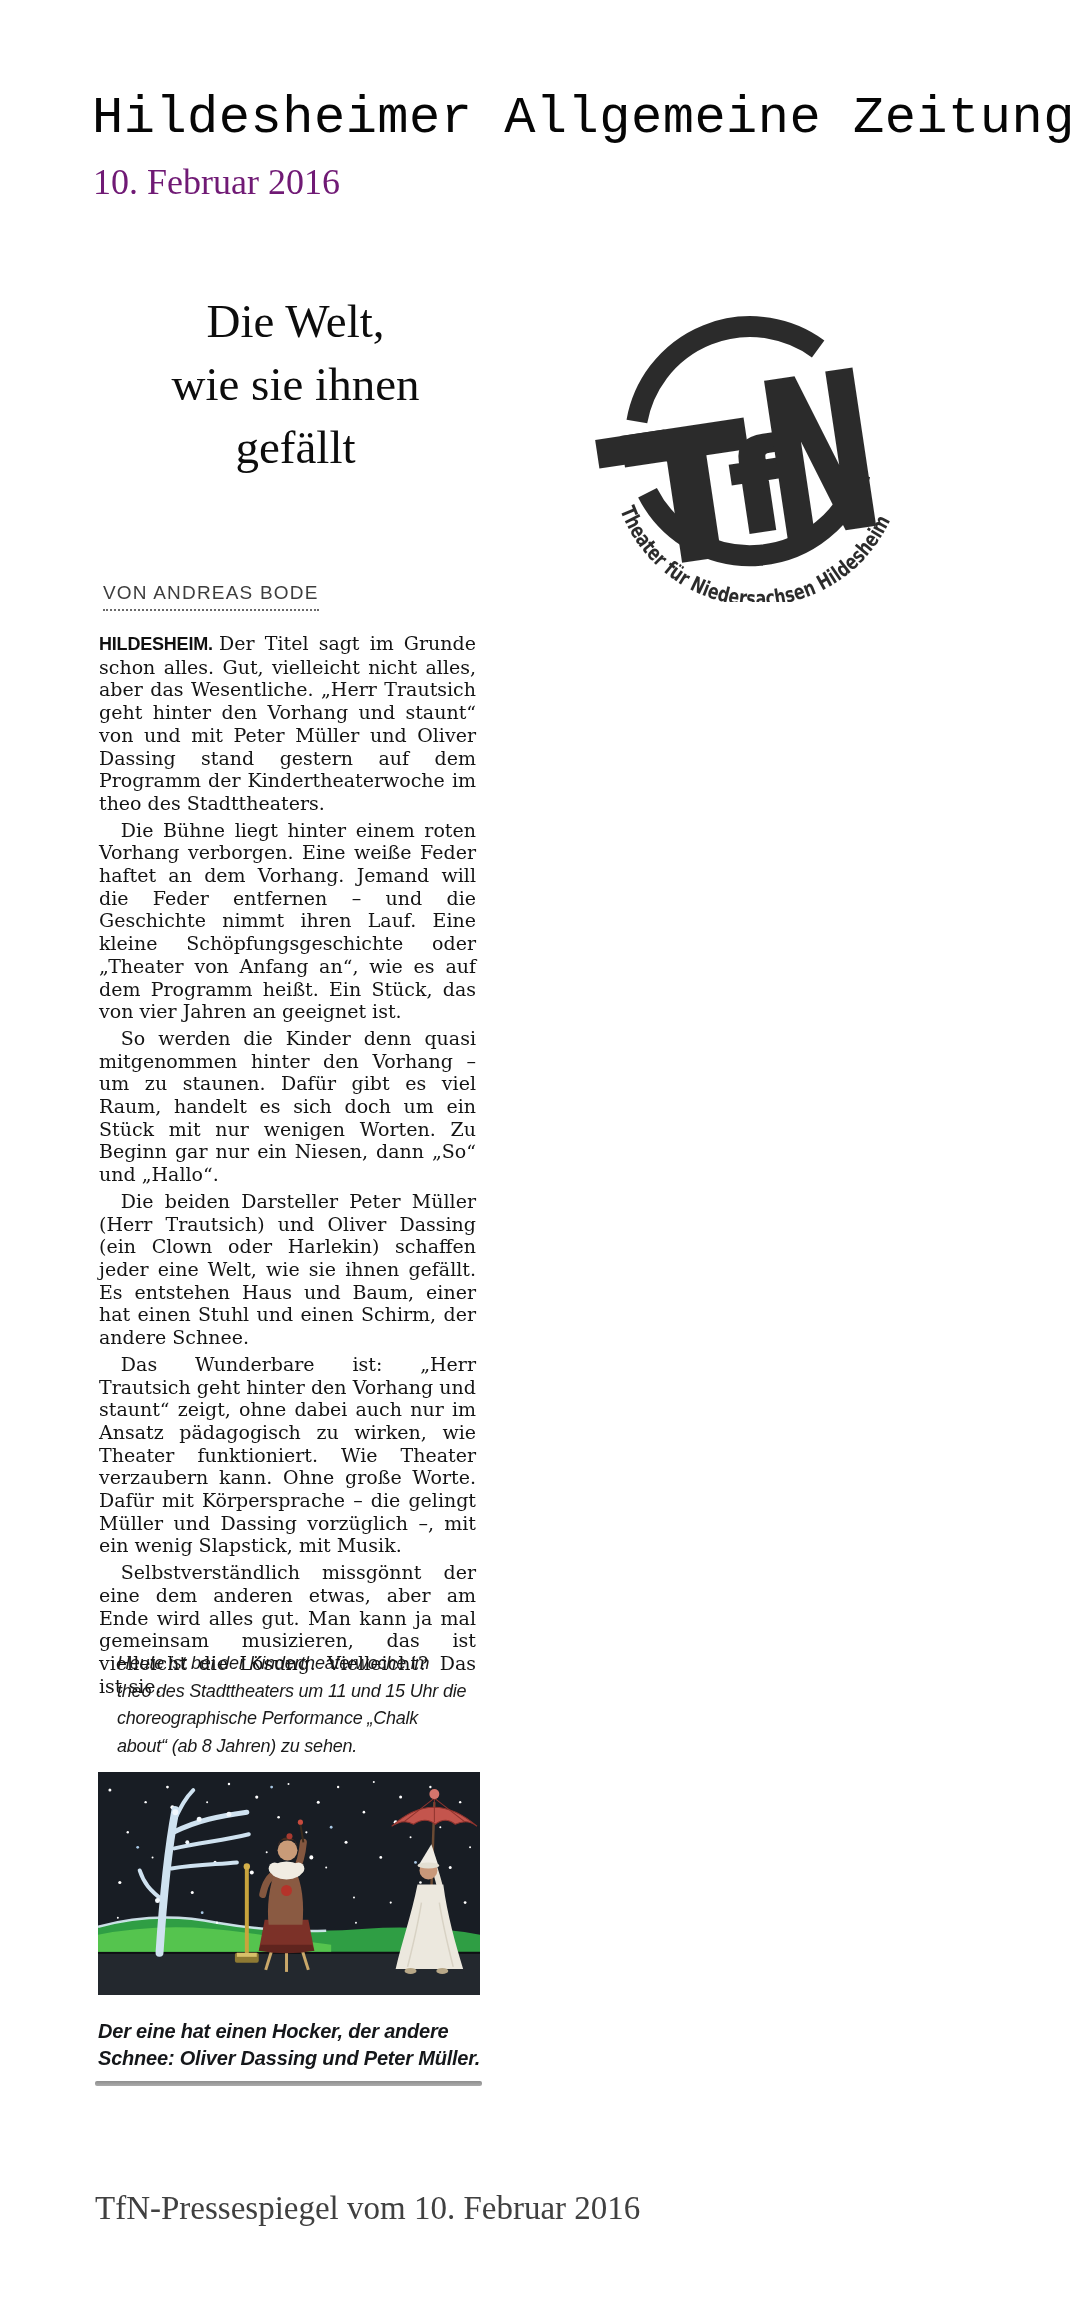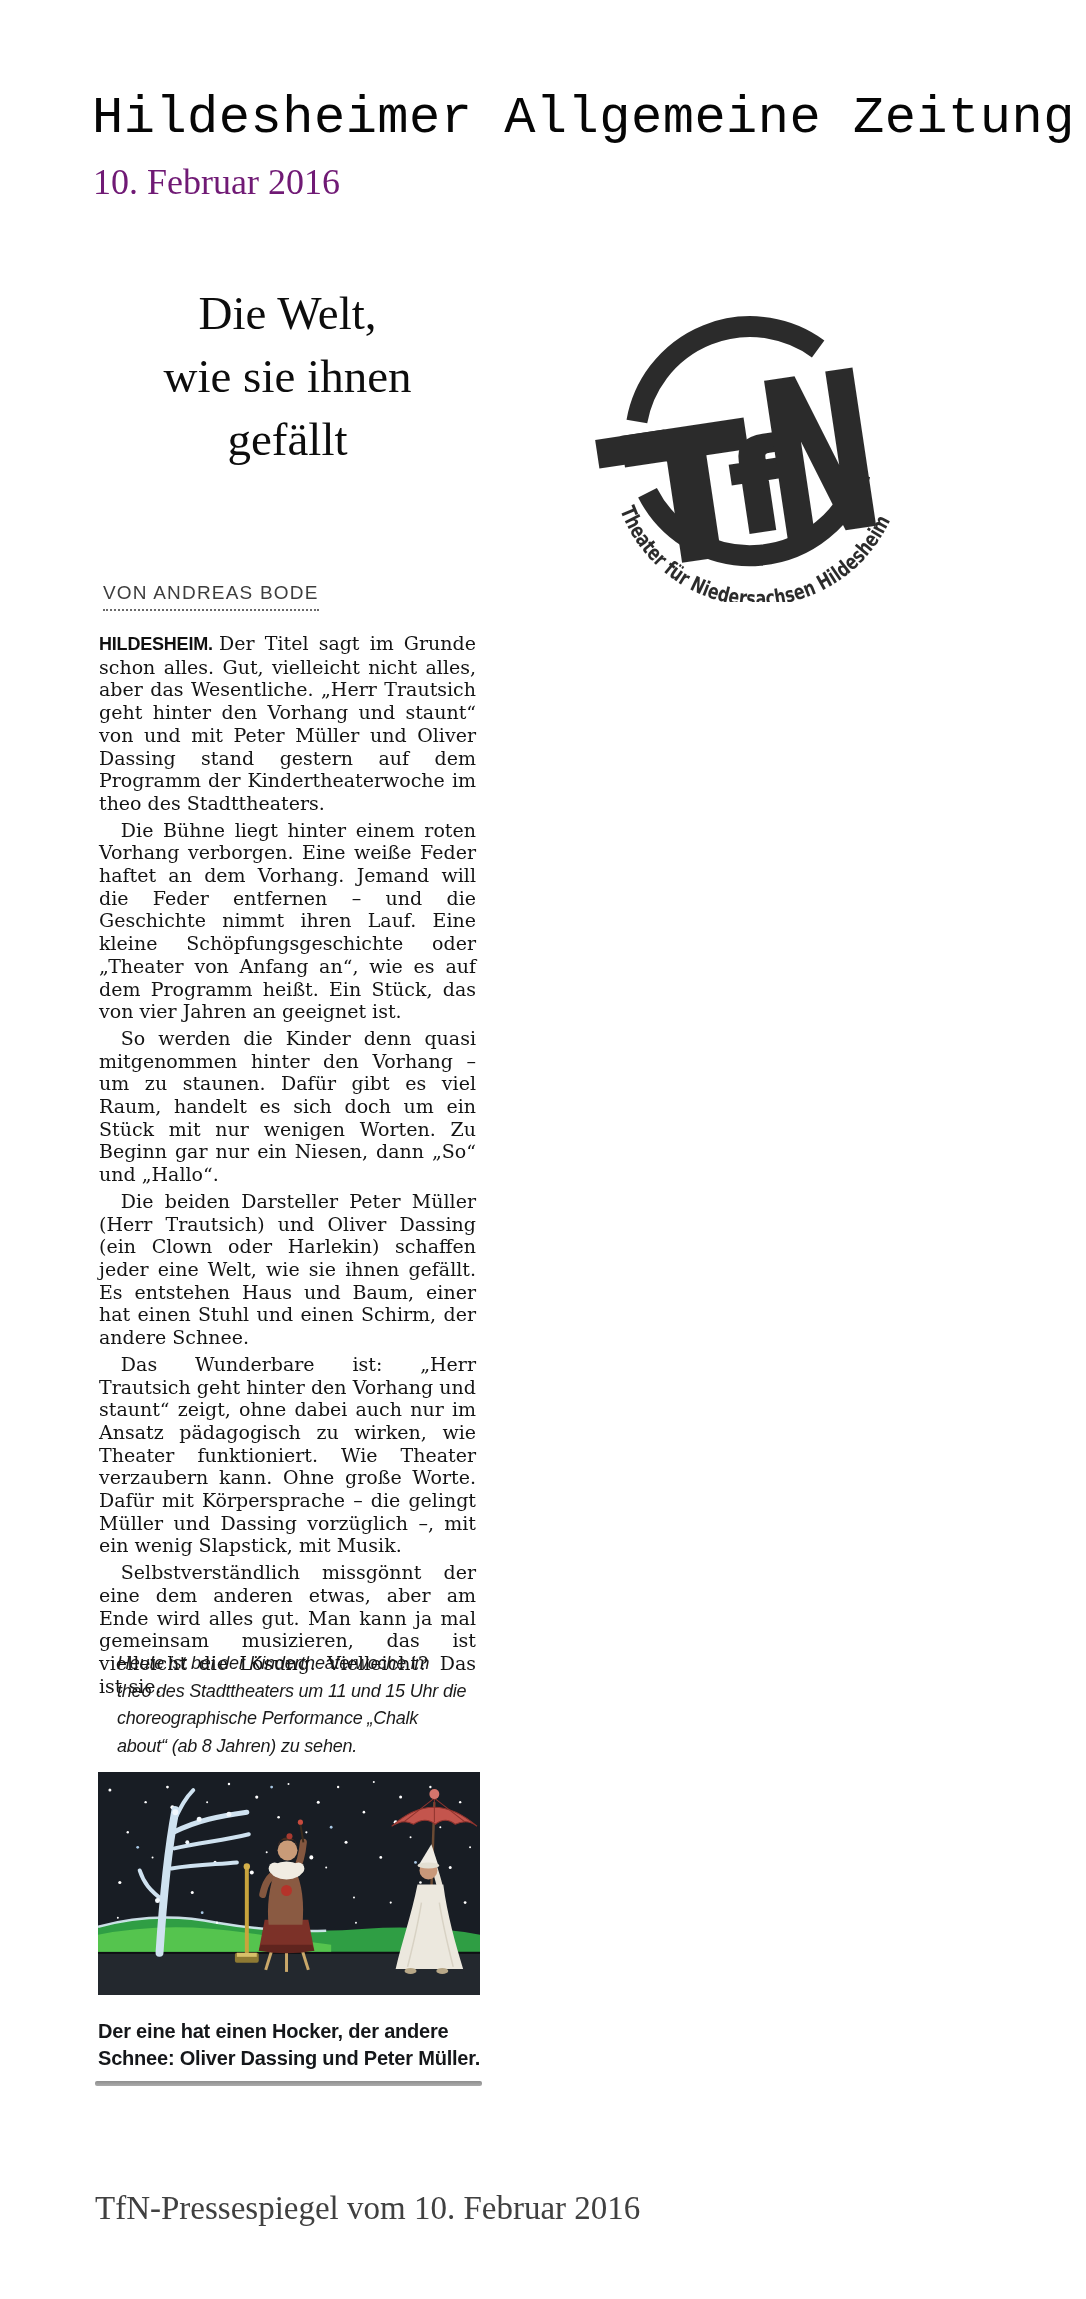--- a/index.html
+++ b/index.html
@@ -4,21 +4,21 @@
 <style>
   html,body{margin:0;padding:0;background:#ffffff;}
   .page{position:relative;width:1086px;height:2299px;background:#ffffff;overflow:hidden;
         font-family:"Liberation Serif",serif;color:#111;}
 
   .np-name{position:absolute;left:92px;top:92px;font-size:52px;line-height:1.05;
            font-family:Liberation Mono, monospace;color:#060606;letter-spacing:.5px;}
   .np-date{position:absolute;left:93px;top:164px;font-size:36px;line-height:1.05;
            font-family:"Liberation Serif",serif;color:#701a75;}
 
-  .headline{position:absolute;left:95px;top:282px;width:385px;margin:0;
+  .headline{position:absolute;left:95px;top:282px;width:385px;margin:8px;
             font-family:"Liberation Serif",serif;font-weight:500;font-size:47px;line-height:63px;
             text-align:center;white-space:pre-line;color:#0d0d0d;}
   .subhead{position:absolute;left:95px;top:489px;width:385px;margin:0;
            font-family:"Liberation Sans",sans-serif;font-weight:400;font-size:26px;line-height:35px;
            text-align:center;white-space:pre-line;color:#1c1c1c;letter-spacing:-0.2px;}
   .byline{position:absolute;left:103px;top:582px;
           font-family:"Liberation Sans",sans-serif;font-size:19px;letter-spacing:1.2px;color:#3d3d3d;
           border-bottom:2px dotted #6a6a6a;padding-bottom:5px;}
 
   .body{position:absolute;left:95px;top:628px;width:385px;
@@ -31,21 +31,21 @@
 
   .infobox{position:absolute;left:117px;top:1650px;width:360px;margin:0;
            font-family:"Liberation Sans",sans-serif;font-size:18px;line-height:27.5px;
            white-space:pre-line;color:#1a1a1a;letter-spacing:-0.2px;font-style:italic;}
 
   .photo{position:absolute;left:98px;top:1772px;width:382px;height:223px;margin:0;}
   .photo svg{display:block;width:100%;height:100%;}
 
   .caption{position:absolute;left:98px;top:2018px;width:385px;margin:0;
            font-family:"Liberation Sans",sans-serif;font-weight:bold;font-size:20px;line-height:27px;
-           white-space:pre-line;color:#15171a;letter-spacing:-0.2px;}
+           white-space:pre-line;color:#15171a;letter-spacing:-0.2px;font-style:italic;}
 
   .bar{position:absolute;left:95px;top:2081px;width:387px;height:5px;
        background:linear-gradient(to bottom,#8e8e8e,#ababab);border-radius:2px;}
 
   .logo{position:absolute;left:583px;top:290px;width:332px;height:312px;}
   .logo svg{display:block;width:100%;height:100%;}
 
   .footer{position:absolute;left:95px;top:2190px;font-size:33px;
           font-family:"Liberation Serif",serif;color:#404040;}
 </style>

